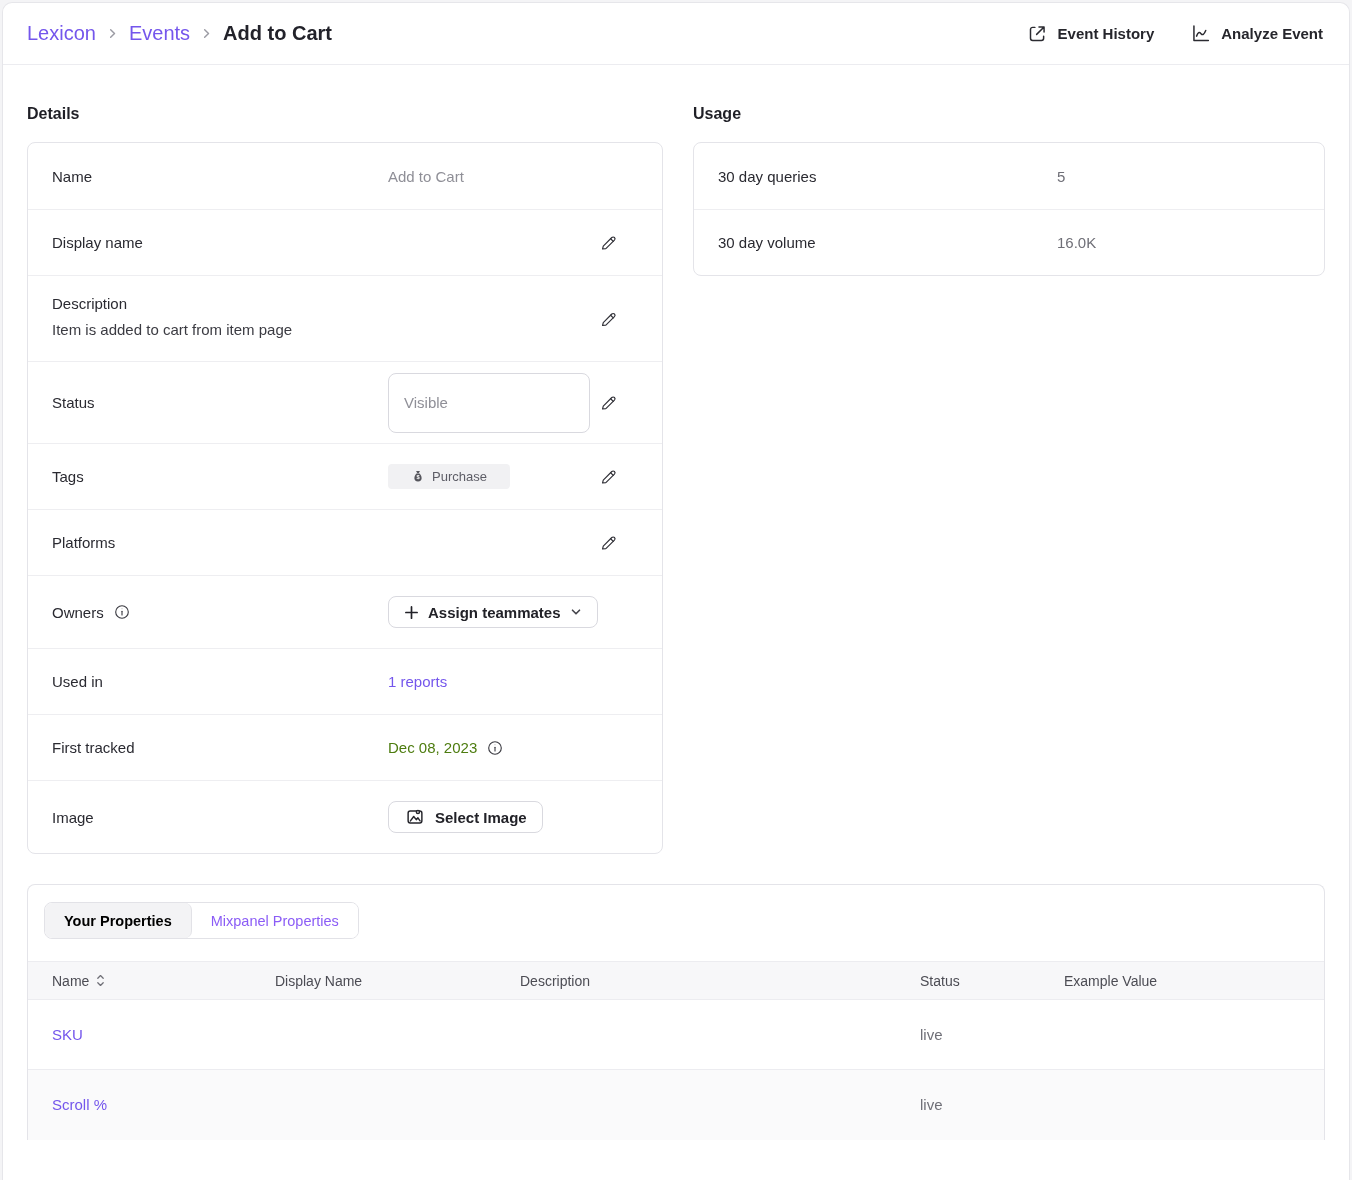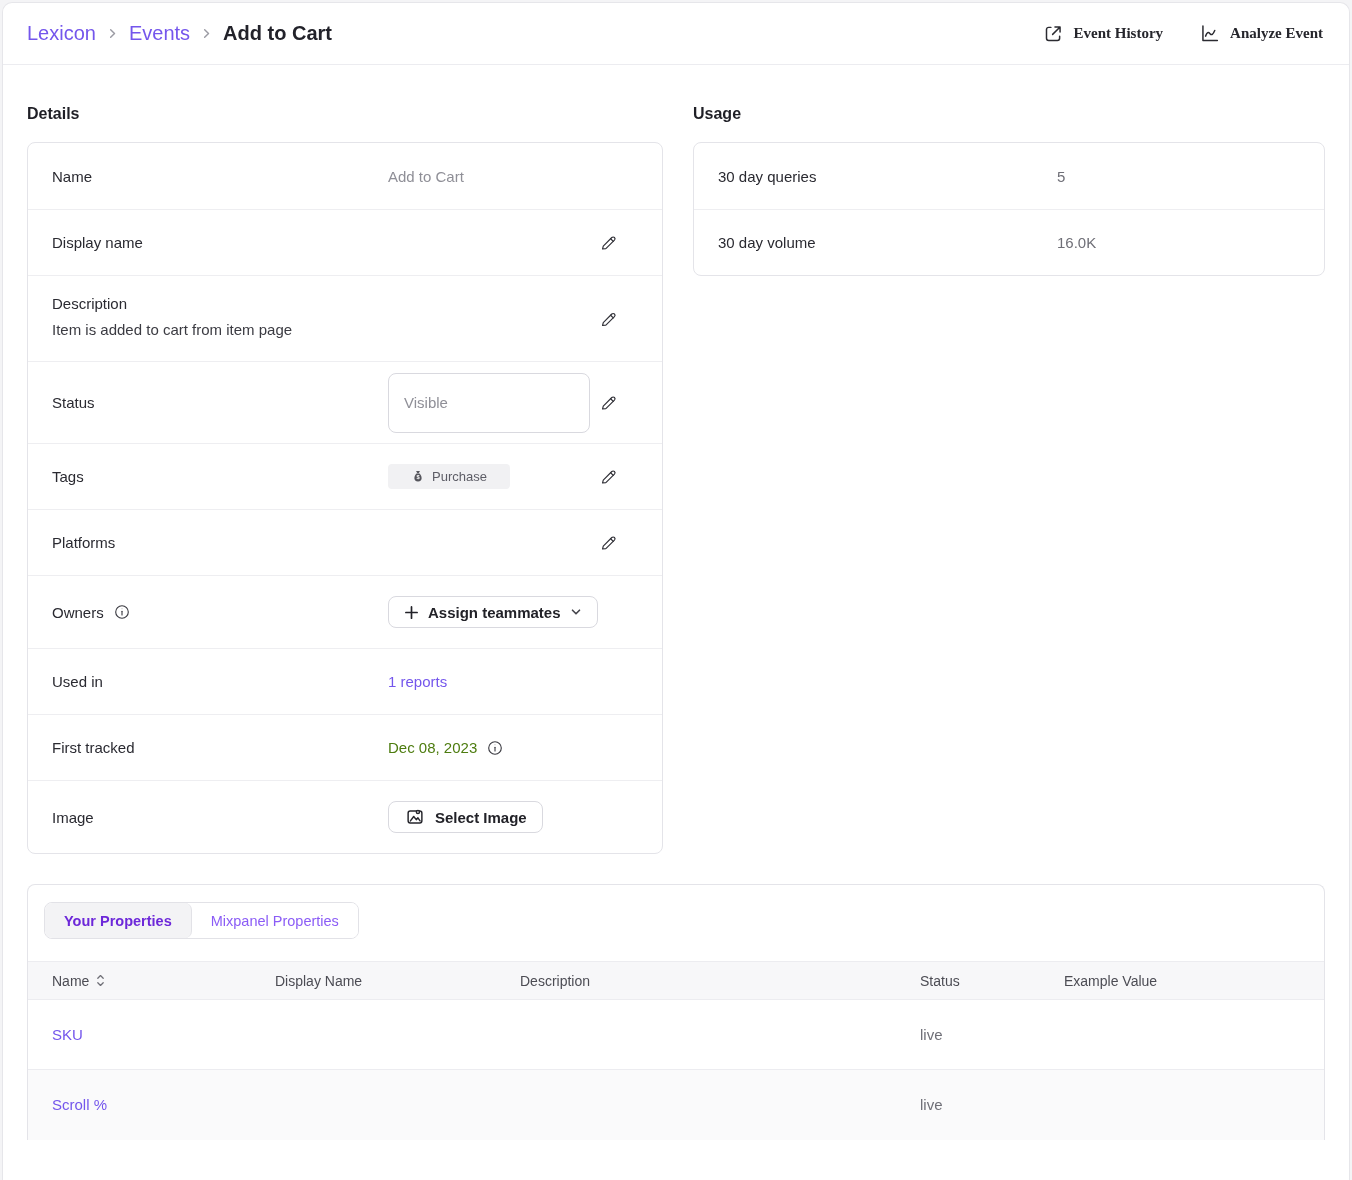--- a/index.html
+++ b/index.html
@@ -23,21 +23,21 @@
   .topbar {
     height:62px;
     display:flex; align-items:center; justify-content:space-between;
     padding:0 26px 0 24px;
     border-bottom:1px solid #ececf0;
   }
   .breadcrumb { display:flex; align-items:center; gap:11px; font-size:20px; }
   .breadcrumb a { color:var(--accent); text-decoration:none; cursor:pointer; }
   .crumb-current { color:#22222a; font-weight:700; }
   .crumb-sep { display:flex; align-items:center; color:#9b9ba3; }
-  .top-actions { display:flex; align-items:center; gap:36px;font-family:Liberation Serif, serif; }
+  .top-actions { display:flex; align-items:center; gap:36px; }
   .text-btn {
     display:flex; align-items:center; gap:10px;
     background:none; border:none; cursor:pointer;
     font-family:inherit; font-size:15px; font-weight:700; color:#26262c;
   }
   
   .content { padding:26px 24px 0 24px; }
   .columns { display:flex; gap:30px; align-items:flex-start; }
   .col-left { width:636px; flex:0 0 636px; }
   .col-right { flex:1; }
@@ -101,21 +101,21 @@
     border:1px solid #e2e2e7; border-radius:8px;
     overflow:hidden; background:#fff;
   }
   .tab {
     height:35px; padding:0 19px;
     display:flex; align-items:center;
     font-family:inherit; font-size:14.5px; border:none; background:#fff;
     color:#8b5cf6; cursor:pointer; font-weight:500;
   }
   .tab.active {
-    background:#f3f3f5; color:#6d28d9; font-weight:700;
+    background:#f3f3f5; color:#000000; font-weight:700;
     border-right:1px solid #e2e2e7; border-radius:7px;
   }
   table.props { width:100%; border-collapse:collapse; table-layout:fixed; }
   table.props th {
     background:#f7f7f9;
     border-top:1px solid #ececf0; border-bottom:1px solid #ececf0;
     height:38px; text-align:left;
     font-size:14px; font-weight:500; color:#4c4c54;
     padding:0 10px 0 0;
   }

